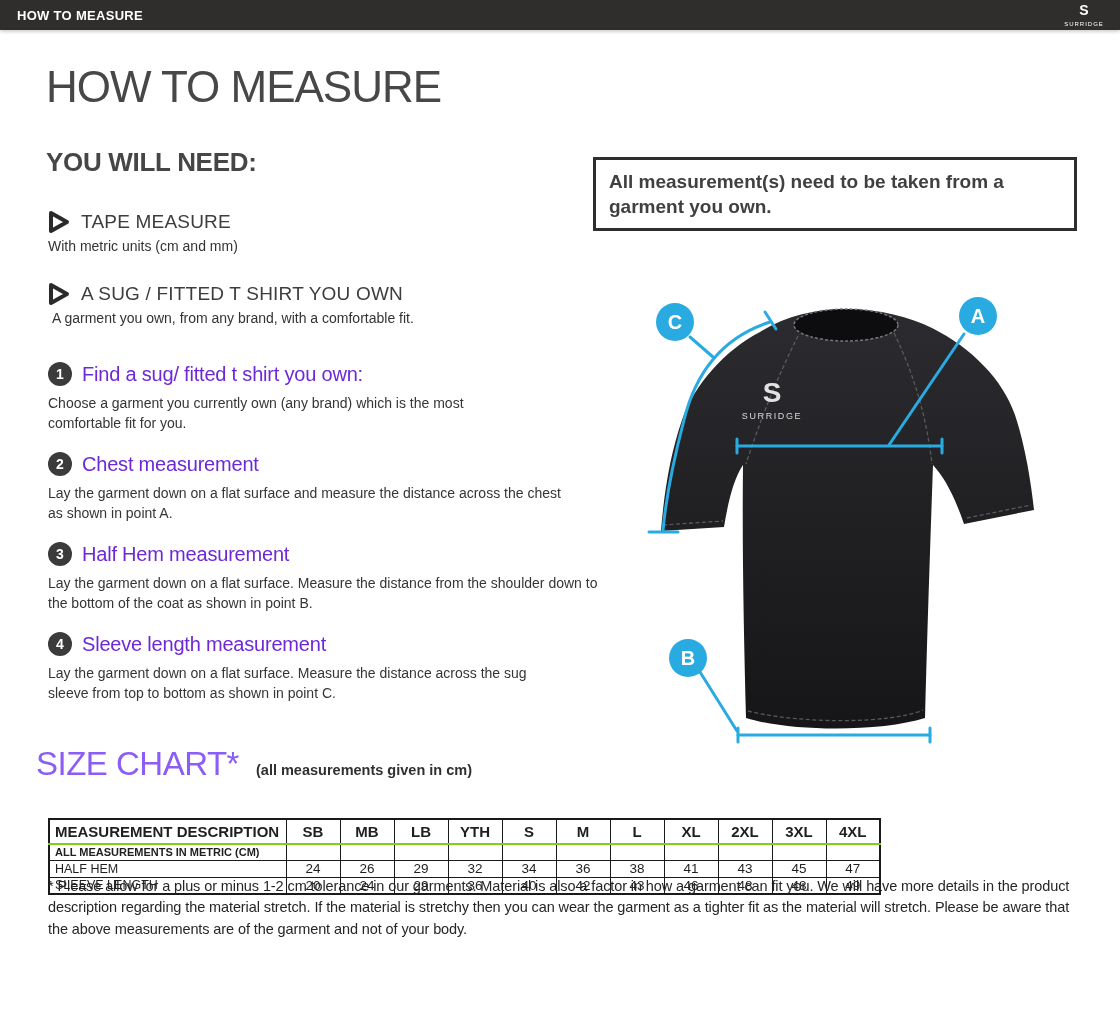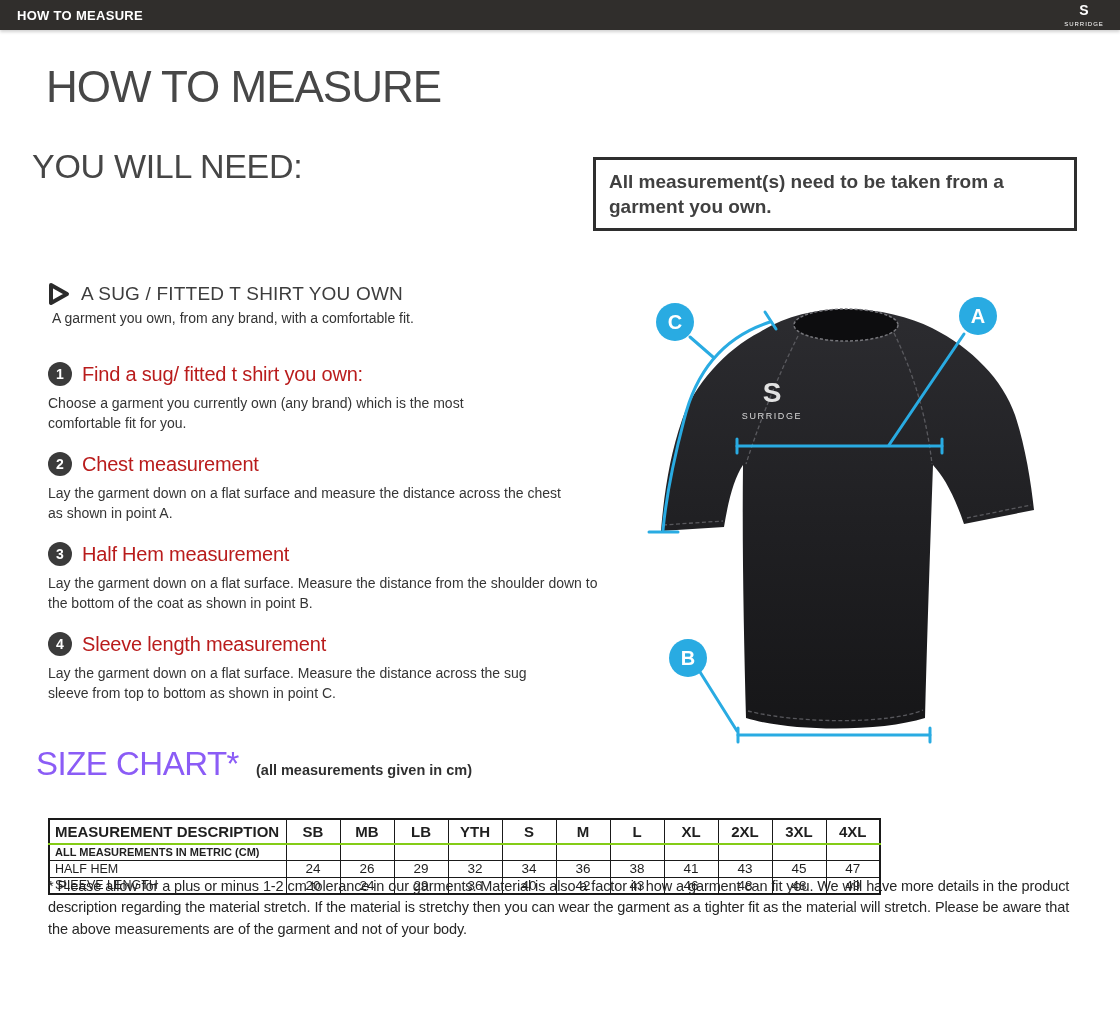--- a/index.html
+++ b/index.html
@@ -19,21 +19,21 @@
   }
   .topbar-title { color:#fff; font-size:13px; font-weight:bold; letter-spacing:.3px; }
   .topbar-logo { display:block; }
 
   
   .page-title {
     position:absolute; left:46px; top:62px; font-size:44px; font-weight:normal;
     letter-spacing:-1px; color:#474747;
   }
   .ywn-heading {
-    position:absolute; left:32px; top:147px; font-size:34px; font-weight:normal;
+    position:absolute; left:46px; top:147px; font-size:26px; font-weight:bold;
     color:#464646; letter-spacing:-.3px;
   }
 
   
   .need { position:absolute; left:48px; }
   .need-1 { top:210px; }
   .need-2 { top:282px;text-align:center; }
   .need-row { display:flex; align-items:center; gap:11px; }
   .need-title { font-size:19px; color:#3d3d3d; letter-spacing:.2px; }
   .need-sub { margin-top:4px; font-size:14px; color:#333; }
@@ -41,21 +41,21 @@
 
   
   .step { position:absolute; left:48px; }
   .step-1 { top:362px; } .step-2 { top:452px; } .step-3 { top:542px; } .step-4 { top:632px; }
   .step-head { display:flex; align-items:center; gap:10px; }
   .step-num {
     width:24px; height:24px; border-radius:50%; background:#3b3b3b; color:#fff;
     font-size:14px; font-weight:bold; display:flex; align-items:center;
     justify-content:center; flex:0 0 24px;
   }
-  .step-title { font-size:20px; color:#b91c1c; letter-spacing:-.2px; }
+  .step-title { font-size:20px; color:#6d28d9; letter-spacing:-.2px; }
   .step-body { margin-top:7px; font-size:14px; line-height:1.45; color:#353535; }
 
   
   .note-box {
     position:absolute; left:593px; top:157px; width:484px;
     border:3px solid #2e2e2e; padding:9px 13px;
     font-size:19px; font-weight:bold; line-height:1.32; color:#404040;
   }
 
   
@@ -100,20 +100,29 @@
     <svg class="topbar-logo" width="52" height="27" viewBox="0 0 52 27">
       <text x="26" y="13" fill="#ffffff" font-size="14" font-weight="bold" text-anchor="middle">S</text>
       <text x="26" y="24" fill="#ffffff" font-size="6" letter-spacing="1" text-anchor="middle">SURRIDGE</text>
     </svg>
   </div>
 
   <h1 class="page-title">HOW TO MEASURE</h1>
 
   <h2 class="ywn-heading">YOU WILL NEED:</h2>
 
+  <div class="need need-1">
+    <div class="need-row">
+      <svg width="22" height="24" viewBox="0 0 22 24">
+        <path d="M3,3 L19,12 L3,21 Z" fill="#ffffff" stroke="#2b2b2b" stroke-width="4" stroke-linejoin="round"></path>
+      </svg>
+      <span class="need-title">TAPE MEASURE</span>
+    </div>
+    <div class="need-sub">With metric units (cm and mm)</div>
+  </div>
 
   <div class="need need-2">
     <div class="need-row">
       <svg width="22" height="24" viewBox="0 0 22 24">
         <path d="M3,3 L19,12 L3,21 Z" fill="#ffffff" stroke="#2b2b2b" stroke-width="4" stroke-linejoin="round"></path>
       </svg>
       <span class="need-title">A SUG / FITTED T SHIRT YOU OWN</span>
     </div>
     <div class="need-sub">A garment you own, from any brand, with a comfortable fit.</div>
   </div>

